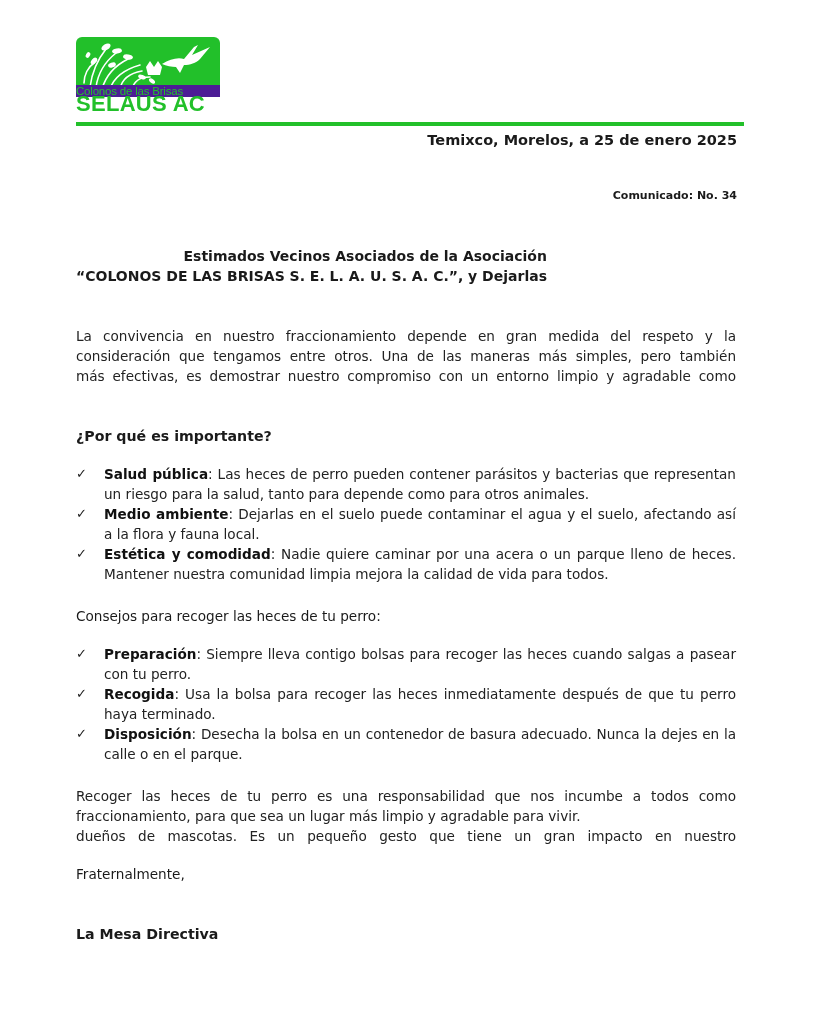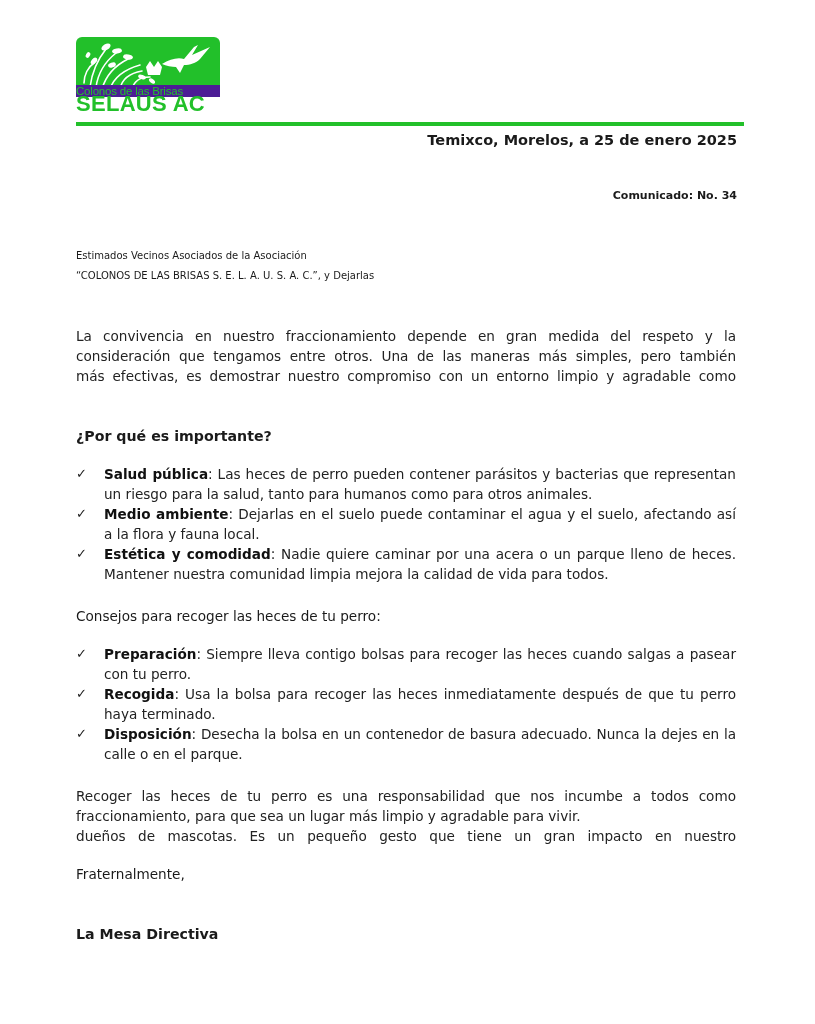--- a/index.html
+++ b/index.html
@@ -17,21 +17,21 @@
   .logo-title { position: absolute; left: 0; top: 58px; width: 144px; font-family: "Liberation Sans", sans-serif;
                 font-weight: bold; font-size: 22px; color: #22c02a; letter-spacing: 0.3px; line-height: 17px; white-space: nowrap; }
 
   .rule { position: absolute; left: 76px; top: 122px; width: 668px; height: 4px; background: #22c02a; }
 
   .txt { position: absolute; white-space: nowrap; font-size: 14.2px; line-height: 20px; }
 
   .date { right: 78px; top: 130px; font-size: 14.5px; font-weight: bold; }
   .comm { right: 78px; top: 186px; font-size: 11px; font-weight: bold; }
 
-  .salutation { left: 76px; top: 246px; font-size: 10px; font-weight: normal; line-height: 20px; }
+  .salutation { left: 76px; top: 246px; font-size: 14px; font-weight: bold; line-height: 20px; text-align: right; }
   .salutation div { white-space: nowrap; }
 
   .para { position: absolute; left: 76px; width: 660px; font-size: 13.6px; line-height: 20px;
           text-align: justify; color: #222; }
   .para .line { display: block; text-align: justify; text-align-last: justify; white-space: nowrap; }
   .para .line.last { text-align-last: left; }
 
   .heading { left: 76px; top: 426px; font-weight: bold; font-size: 14.2px; }
 
   .list { position: absolute; left: 76px; width: 660px; font-size: 13.6px; line-height: 20px; color: #222; }
@@ -92,21 +92,21 @@
     <span class="line">La convivencia en nuestro fraccionamiento depende en gran medida del respeto y la</span>
     <span class="line">consideración que tengamos entre otros. Una de las maneras más simples, pero también</span>
     <span class="line">más efectivas, es demostrar nuestro compromiso con un entorno limpio y agradable como</span>
   </div>
 
   <div class="txt heading">¿Por qué es importante?</div>
 
   <div class="list" style="top:464px;">
     <div class="item">
       <span class="check">✓</span>
-      <div class="body"><span class="term">Salud pública</span><span>: Las heces de perro pueden contener parásitos y bacterias que representan un riesgo para la salud, tanto para humanos como para otros animales.</span></div>
+      <div class="body"><span class="term">Salud pública</span><span>: Las heces de perro pueden contener parásitos y bacterias que representan un riesgo para la salud, tanto para depende como para otros animales.</span></div>
     </div>
     <div class="item">
       <span class="check">✓</span>
       <div class="body"><span class="term">Medio ambiente</span><span>: Dejarlas en el suelo puede contaminar el agua y el suelo, afectando así a la flora y fauna local.</span></div>
     </div>
     <div class="item">
       <span class="check">✓</span>
       <div class="body"><span class="term">Estética y comodidad</span><span>: Nadie quiere caminar por una acera o un parque lleno de heces. Mantener nuestra comunidad limpia mejora la calidad de vida para todos.</span></div>
     </div>
   </div>

